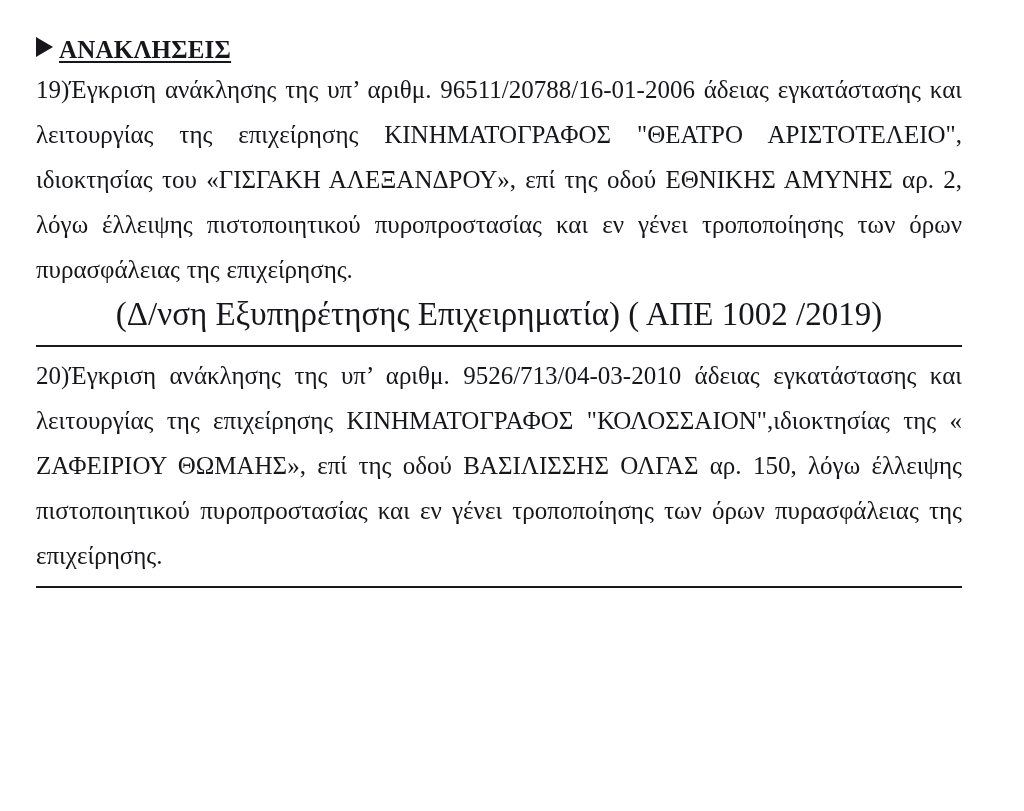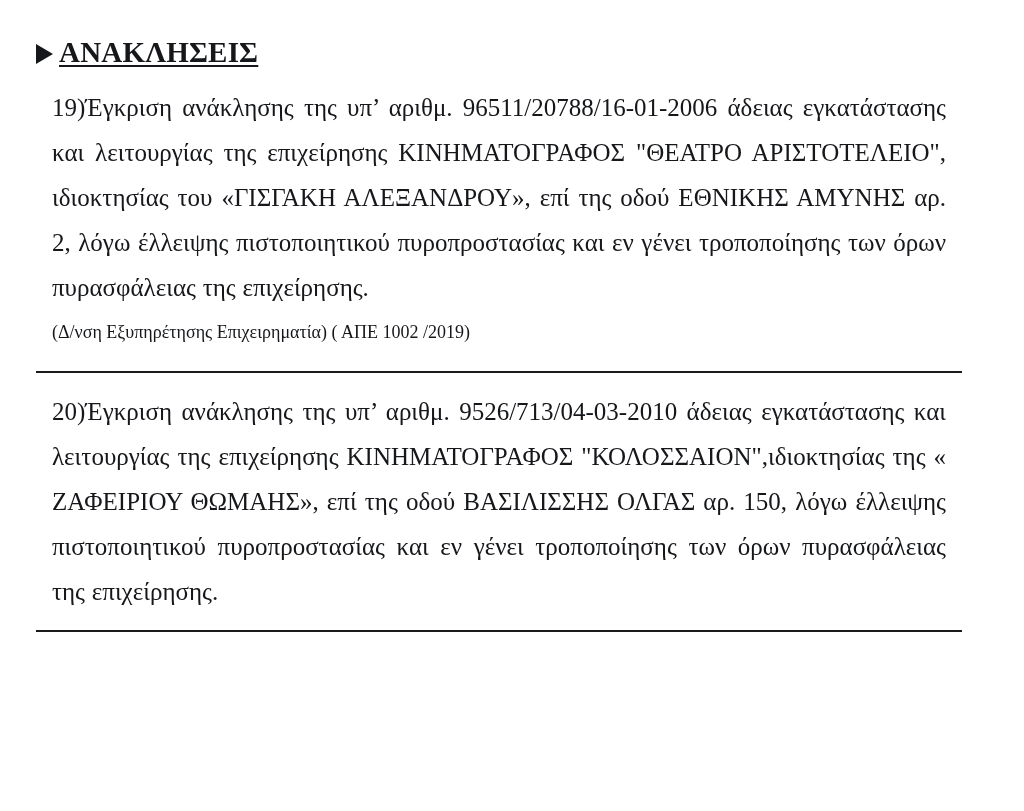--- a/index.html
+++ b/index.html
@@ -16,65 +16,65 @@
   }
   .page {
     position: relative;
     width: 1024px;
     height: 811px;
     background: #ffffff;
     box-sizing: border-box;
     padding: 30px 62px 0 36px;
   }
   .section-heading {
-    font-size: 29px;
+    font-size: 25px;
     font-weight: bold;
     letter-spacing: 0.2px;
     margin: 6px 0 2px 0;
     line-height: 1.15;
     display: flex;
-    align-items: center;
+    align-items: flex-start;
     gap: 2px;
   }
   .heading-text {
     text-decoration: underline;
     text-underline-offset: 3px;
     text-decoration-thickness: 2px;
   }
   .triangle-icon {
     display: inline-block;
     width: 0;
     height: 0;
     border-top: 10px solid transparent;
     border-bottom: 10px solid transparent;
     border-left: 17px solid #15171a;
     margin-right: 4px;
     position: relative;
     top: 1px;
   }
   .entry {
-    margin: 16px;
+    margin: 0;
     padding: 0;
   }
   .para {
     font-size: 25px;
     line-height: 45px;
     text-align: justify;
     text-justify: inter-word;
     margin: 0;
     padding: 0;
     word-spacing: 0.5px;
   }
   .para.justified {
     text-align-last: left;
   }
   .para-dept {
-    font-size: 18px;
+    font-size: 33px;
     line-height: 45px;
-    text-align: left;
+    text-align: center;
     margin: 0;
     padding: 0;
   }
   .divider {
     border: 0;
     border-top: 2px solid #1a1a1a;
     margin: 8px 0 6px 0;
     width: 100%;
   }
 </style>

